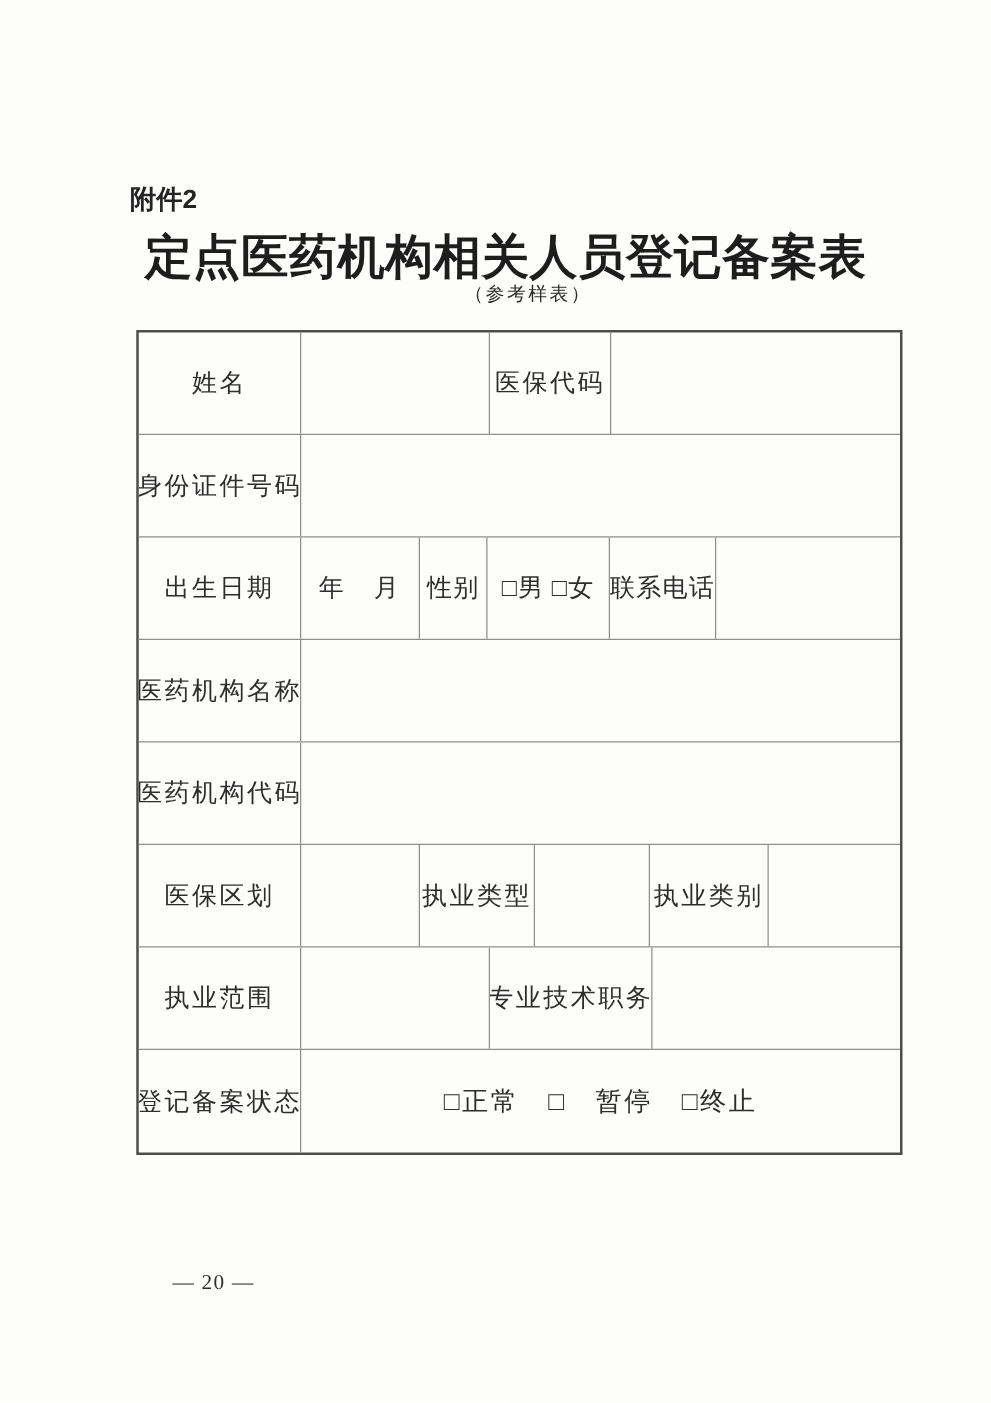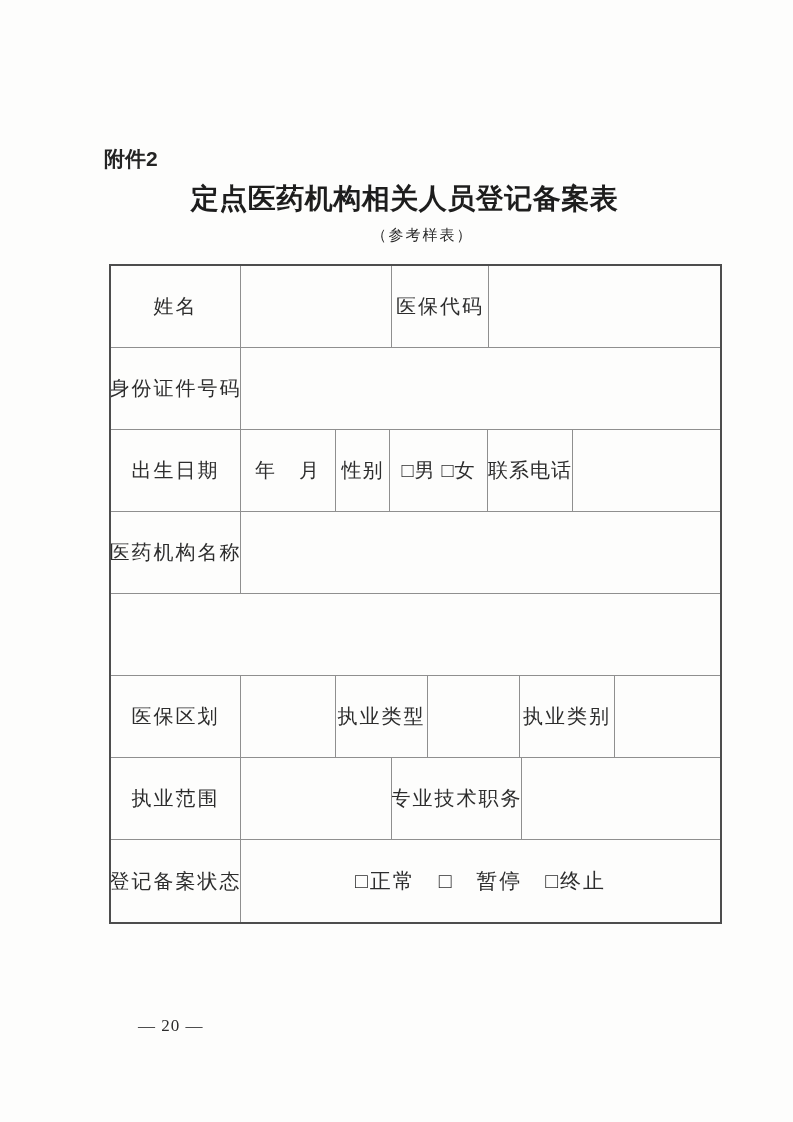--- a/index.html
+++ b/index.html
@@ -20,21 +20,21 @@
     left: 104px; top: 145px;
     font-family: "Liberation Sans", "DejaVu Sans", sans-serif;
     font-weight: 600;
     font-size: 21px;
     color: #242424;
   }
   .doc-title {
     position: absolute;
     left: 98px; top: 180px; width: 613px;
     text-align: center;
-    font-size: 28px;
+    font-size: 38px;
     font-weight: 700;
     letter-spacing: 0.5px;
     color: #1d1d1d;
     white-space: nowrap;
   }
   .doc-subtitle {
     position: absolute;
     left: 116px; top: 226px; width: 613px;
     text-align: center;
     font-size: 15px;
@@ -117,20 +117,21 @@
       <div class="cell w85 tight">联系电话</div>
       <div class="cell grow"></div>
     </div>
 
     <div class="trow">
       <div class="cell w132">医药机构名称</div>
       <div class="cell grow"></div>
     </div>
 
     <div class="trow">
+      <div class="cell w132">医药机构代码</div>
       <div class="cell grow"></div>
     </div>
 
     <div class="trow">
       <div class="cell w132">医保区划</div>
       <div class="cell w95"></div>
       <div class="cell w92">执业类型</div>
       <div class="cell w92"></div>
       <div class="cell w95">执业类别</div>
       <div class="cell grow"></div>

